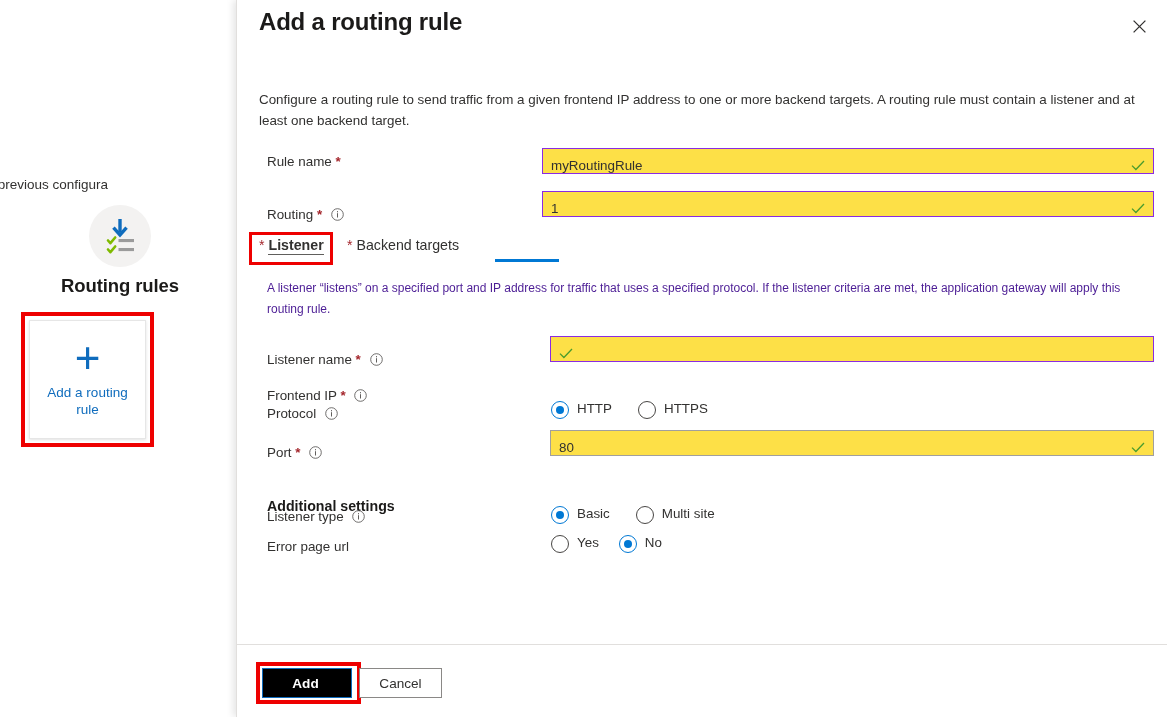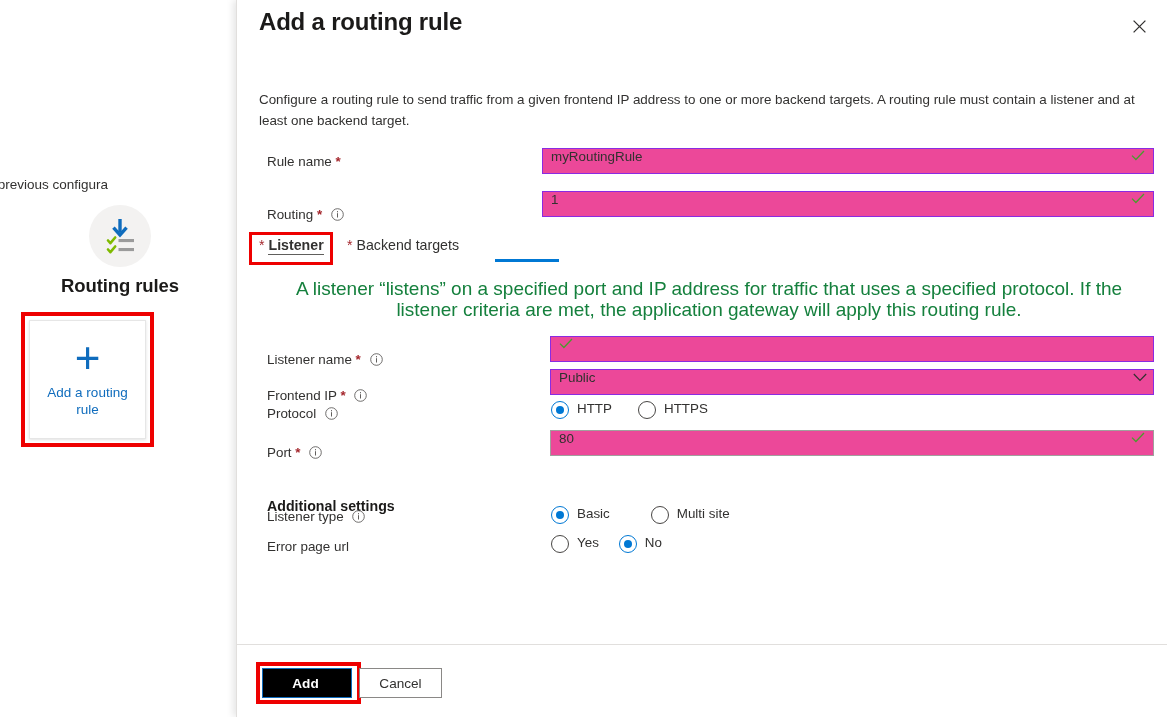--- a/index.html
+++ b/index.html
@@ -115,22 +115,22 @@
   .info-icon {
     display: inline-block;
     vertical-align: -2px;
     margin-left: 5px;
   }
 
   .fld {
     position: absolute;
     height: 26px;
     border: 1px solid #8a2be2;
-    background: #ec4899;
-    display: flex; align-items: flex-start;
+    background: #fde047;
+    display: flex; align-items: flex-end;
     padding: 0 6px 0 8px;
     font-size: 13.4px;
     color: #323130;
   }
   .fld.neutral { border-color: #a19f9d; }
   .fld .val { flex: 1; overflow: hidden; white-space: nowrap; }
   .check {
     color: #4a9c2d; font-size: 14px; line-height: 14px; padding-right: 2px;
   }
   .chev { color: #323130; }
@@ -154,21 +154,21 @@
     padding-bottom: 1px;
   }
   .tab-underline {
     position: absolute; left: 258px; top: 259px;
     width: 64px; height: 3px; background: #0078d4;
   }
 
   .section-desc {
     position: absolute; left: 30px; top: 278px;
     width: 884px;
-    font-size: 19px; line-height: 21px; color: #15803d; text-align: center;
+    font-size: 12px; line-height: 21px; color: #4c1d95;
   }
 
   .subhead {
     position: absolute; left: 30px;
     font-size: 14.2px; font-weight: 700; color: #1b1a19;
   }
 
   
   .radiogroup { position: absolute; display: flex; align-items: center; }
   .radio { display: flex; cursor: pointer; }
@@ -329,28 +329,20 @@
       <span>Frontend IP</span>
       <span class="req">*</span>
       <span class="info-icon">
         <svg width="13" height="13" viewBox="0 0 13 13" xmlns="http://www.w3.org/2000/svg">
           <circle cx="6.5" cy="6.5" r="5.8" fill="none" stroke="#605e5c" stroke-width="0.9"></circle>
           <rect x="6.0" y="5.2" width="1.0" height="4.3" fill="#605e5c"></rect>
           <rect x="6.0" y="3.1" width="1.0" height="1.2" fill="#605e5c"></rect>
         </svg>
       </span>
     </div>
-    <div class="fld" style="left:313px; top:369px; width:604px;">
-      <span class="val">Public</span>
-      <span class="chev">
-        <svg width="14" height="9" viewBox="0 0 14 9" xmlns="http://www.w3.org/2000/svg">
-          <path d="M0.8 1 L7 7.4 L13.2 1" stroke="#323130" stroke-width="1.2" fill="none"></path>
-        </svg>
-      </span>
-    </div>
 
     <div class="lbl" style="left:30px; top:406px;">
       <span>Protocol</span>
       <span class="info-icon">
         <svg width="13" height="13" viewBox="0 0 13 13" xmlns="http://www.w3.org/2000/svg">
           <circle cx="6.5" cy="6.5" r="5.8" fill="none" stroke="#605e5c" stroke-width="0.9"></circle>
           <rect x="6.0" y="5.2" width="1.0" height="4.3" fill="#605e5c"></rect>
           <rect x="6.0" y="3.1" width="1.0" height="1.2" fill="#605e5c"></rect>
         </svg>
       </span>
@@ -396,21 +388,21 @@
           <rect x="6.0" y="5.2" width="1.0" height="4.3" fill="#605e5c"></rect>
           <rect x="6.0" y="3.1" width="1.0" height="1.2" fill="#605e5c"></rect>
         </svg>
       </span>
     </div>
     <div class="radiogroup" style="left:314px; top:506px;">
       <div class="radio sel">
         <span class="dot"></span>
         <span class="rlbl">Basic</span>
       </div>
-      <div class="radio" style="margin-left:41px;">
+      <div class="radio" style="margin-left:26px;">
         <span class="dot"></span>
         <span class="rlbl">Multi site</span>
       </div>
     </div>
 
     <div class="lbl" style="left:30px; top:539px;">
       <span>Error page url</span>
     </div>
     <div class="radiogroup" style="left:314px; top:535px;">
       <div class="radio">

